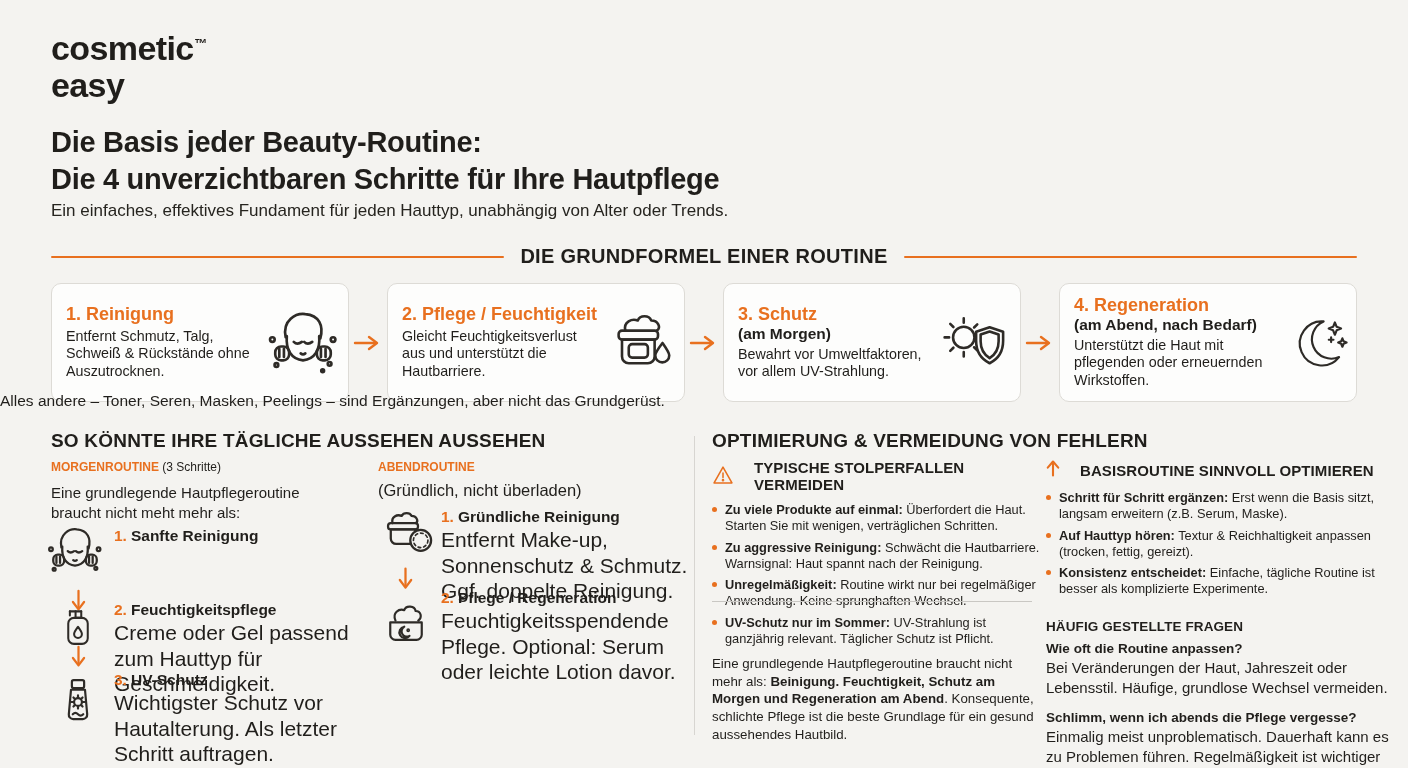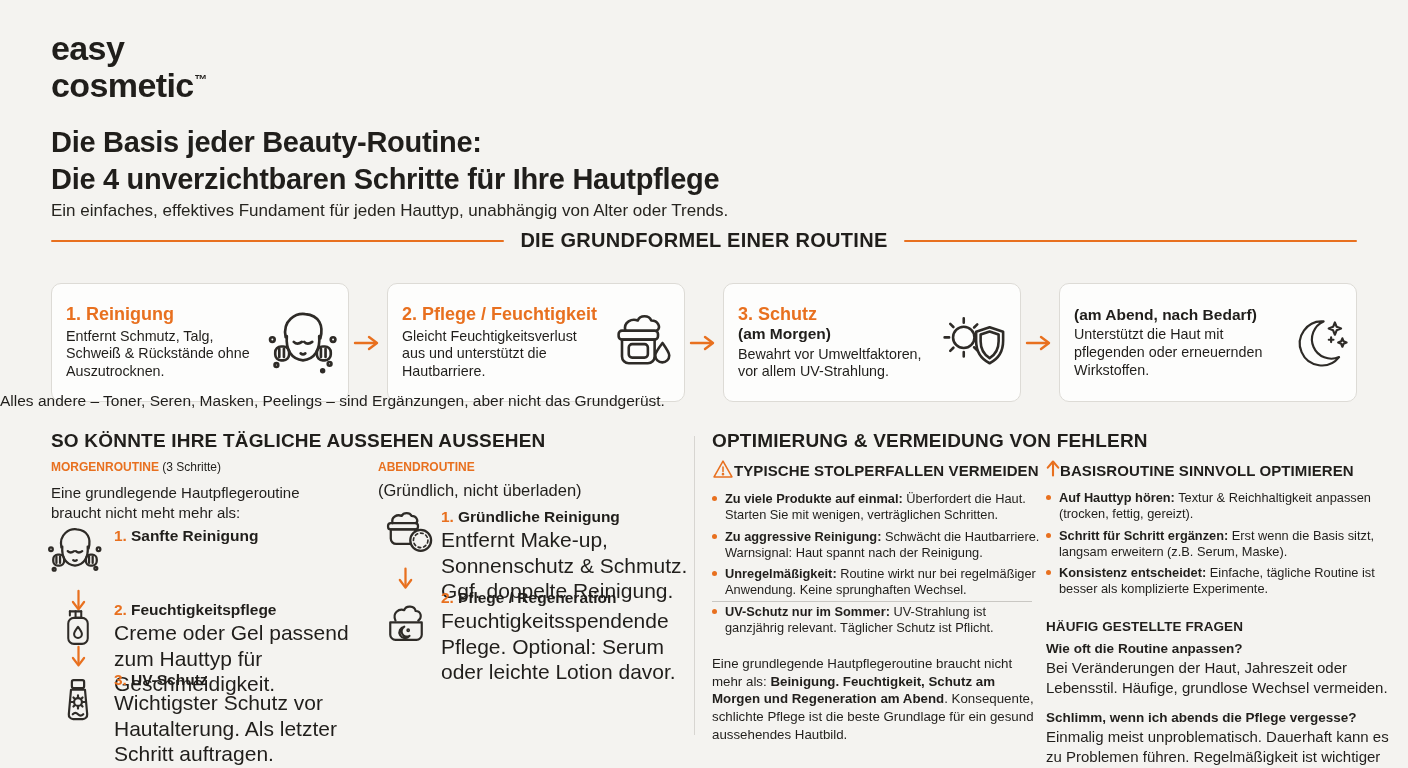--- a/index.html
+++ b/index.html
@@ -8,21 +8,21 @@
   .canvas { position:relative; width:1408px; height:768px; background:#f4f3f0; }
 
   
   .logo { position:absolute; left:51px; top:30px; font-size:34px; font-weight:800; line-height:1.08; letter-spacing:-0.6px; }
   .tm { font-size:13px; vertical-align:super; margin-left:1px; font-weight:800; }
   .title { position:absolute; left:51px; top:124px; font-size:29px; font-weight:800; line-height:1.26; letter-spacing:-0.3px; }
   .title span { display:block; }
   .subtitle { position:absolute; left:51px; top:201px; font-size:17px; color:#26241f; }
 
   
-  .formula-header { position:absolute; left:51px; top:229px; width:1306px; display:flex; align-items:center; gap:16px; }
+  .formula-header { position:absolute; left:51px; top:245px; width:1306px; display:flex; align-items:center; gap:16px; }
   .hr-line { flex:1; height:2px; background:#e8701f; border-radius:2px; }
   .formula-title { font-size:20px; font-weight:800; letter-spacing:0.3px; white-space:nowrap; }
 
   
   .cards-row { position:absolute; left:51px; top:283px; width:1306px; height:119px; display:flex; align-items:stretch; }
   .card { flex:1; background:#fdfdfc; border:1.5px solid #dddbd6; border-radius:10px; padding:9px 8px 9px 14px; display:flex; gap:4px; align-items:center; }
   .card-text { flex:1; }
   .card-title { font-size:18px; font-weight:800; color:#e8701f; line-height:1.15; }
   .card-sub { font-size:15.5px; font-weight:700; line-height:1.15; }
   .card-body { font-size:14.3px; line-height:1.24; margin-top:3px; }
@@ -42,41 +42,41 @@
   .step-title .num { color:#e8701f; margin-right:4px; }
   .step-body { font-size:21px; line-height:1.22; }
   .icon-box svg { display:block; }
 
   
   .v-divider { position:absolute; left:694px; top:436px; width:1px; height:299px; background:#d7d5d1; }
   .right-sec-title { position:absolute; left:712px; top:430px; font-size:19px; font-weight:800; letter-spacing:0.2px; }
   .sub-col { position:absolute; top:459px; }
   .pitfalls { left:712px; width:332px; }
   .optimize { left:1046px; width:354px; }
-  .sub-head { display:flex; gap:0; align-items:center; font-size:15px; font-weight:800; margin-bottom:9px; letter-spacing:0.1px; }
+  .sub-head { display:flex; gap:20px; align-items:center; font-size:15px; font-weight:800; margin-bottom:9px; letter-spacing:0.1px; }
   .bullet { display:flex; gap:8px; margin-bottom:5px; font-size:12.8px; line-height:1.27; }
   .dot { flex:0 0 5px; width:5px; height:5px; border-radius:50%; background:#e8701f; margin-top:5px; }
   .bullet b { font-weight:800; }
   .summary-divider { position:absolute; left:712px; top:601px; width:320px; height:1px; background:#c9c7c3; }
   .summary-title { position:absolute; left:712px; top:623px; font-size:21px; font-weight:800; color:#e8701f; letter-spacing:0.2px; }
   .summary-body { position:absolute; left:712px; top:655px; width:324px; font-size:13.3px; line-height:1.33; }
   .summary-body b { font-weight:800; }
   .faq { position:absolute; left:1046px; top:619px; width:356px; }
   .faq-title { font-size:13.5px; font-weight:800; margin-bottom:7px; letter-spacing:0.1px; }
   .faq-q { font-size:13.5px; font-weight:800; margin-bottom:2px; }
   .faq-a { font-size:15px; line-height:1.3; margin-bottom:13px; }
 </style>
 </head>
 <body>
 
 <div class="canvas">
 
   <div class="logo">
+    <div><span>cosmetic</span><span class="tm">™</span></div>
     <div>easy</div>
-    <div><span>cosmetic</span><span class="tm">™</span></div>
   </div>
 
   <h1 class="title">
     <span>Die Basis jeder Beauty-Routine:</span>
     <span>Die 4 unverzichtbaren Schritte für Ihre Hautpflege</span>
   </h1>
   <p class="subtitle">Ein einfaches, effektives Fundament für jeden Hauttyp, unabhängig von Alter oder Trends.</p>
 
   <div class="formula-header">
     <span class="hr-line"></span>
@@ -159,20 +159,21 @@
 
     <div class="card-arrow">
       <svg width="30" height="18" viewBox="0 0 30 18" fill="none" stroke="#e8701f" stroke-width="2.4" stroke-linecap="round" stroke-linejoin="round">
           <path d="M2 9 H22"></path>
           <path d="M16 3 L24 9 L16 15"></path>
         </svg>
     </div>
 
     <div class="card">
       <div class="card-text">
+        <div class="card-title">4. Regeneration</div>
         <div class="card-sub">(am Abend, nach Bedarf)</div>
         <div class="card-body">Unterstützt die Haut mit pflegenden oder erneuernden Wirkstoffen.</div>
       </div>
       <div class="card-icon" style="flex:0 0 60px;">
         <svg width="60" height="64" viewBox="0 0 64 64" fill="none" stroke="#2e2b27" stroke-width="2.3" stroke-linecap="round" stroke-linejoin="round">
           <path d="M38 9 A23.5 23.5 0 1 0 54.5 47 A19 19 0 0 1 38 9 Z"></path>
           <path d="M50 10 l1.9 4.7 4.7 1.9 -4.7 1.9 -1.9 4.7 -1.9 -4.7 -4.7 -1.9 4.7 -1.9 z"></path>
           <path d="M58 27 l1.3 3.2 3.2 1.3 -3.2 1.3 -1.3 3.2 -1.3 -3.2 -3.2 -1.3 3.2 -1.3 z"></path>
           <path d="M46 26 v5 M43.5 28.5 h5"></path>
         </svg>
@@ -327,25 +328,25 @@
       <span>
         <svg width="14" height="19" viewBox="0 0 16 20" fill="none" stroke="#e8701f" stroke-width="2.4" stroke-linecap="round" stroke-linejoin="round">
             <path d="M8 18 V4"></path>
             <path d="M2 9 L8 2 L14 9"></path>
           </svg>
       </span>
       <span>BASISROUTINE SINNVOLL OPTIMIEREN</span>
     </div>
     <div class="bullet">
         <span class="dot"></span>
+        <span><b>Schritt für Schritt ergänzen:</b><span> Erst wenn die Basis sitzt, langsam erweitern (z.B. Serum, Maske).</span></span>
+      </div>
+    <div class="bullet">
+        <span class="dot"></span>
         <span><b>Auf Hauttyp hören:</b><span> Textur &amp; Reichhaltigkeit anpassen (trocken, fettig, gereizt).</span></span>
-      </div>
-    <div class="bullet">
-        <span class="dot"></span>
-        <span><b>Schritt für Schritt ergänzen:</b><span> Erst wenn die Basis sitzt, langsam erweitern (z.B. Serum, Maske).</span></span>
       </div>
     <div class="bullet">
         <span class="dot"></span>
         <span><b>Konsistenz entscheidet:</b><span> Einfache, tägliche Routine ist besser als komplizierte Experimente.</span></span>
       </div>
   </div>
 
   <div class="summary-divider"></div>
   <p class="summary-body"><span>Eine grundlegende Hautpflegeroutine braucht nicht mehr als: </span><b>Beinigung. Feuchtigkeit, Schutz am Morgen und Regeneration am Abend</b><span>. Konsequente, schlichte Pflege ist die beste Grundlage für ein gesund aussehendes Hautbild.</span></p>
 

